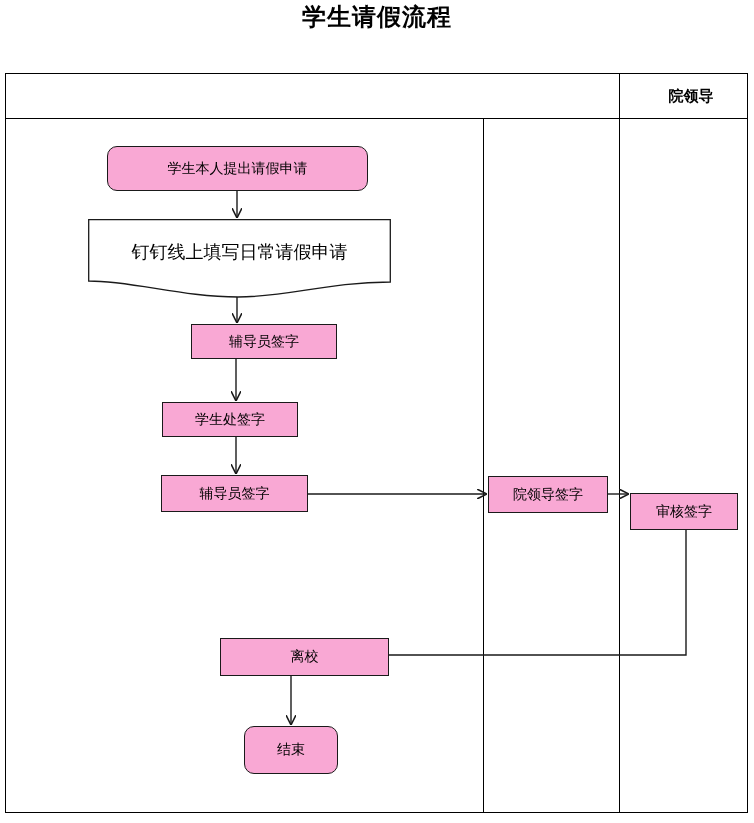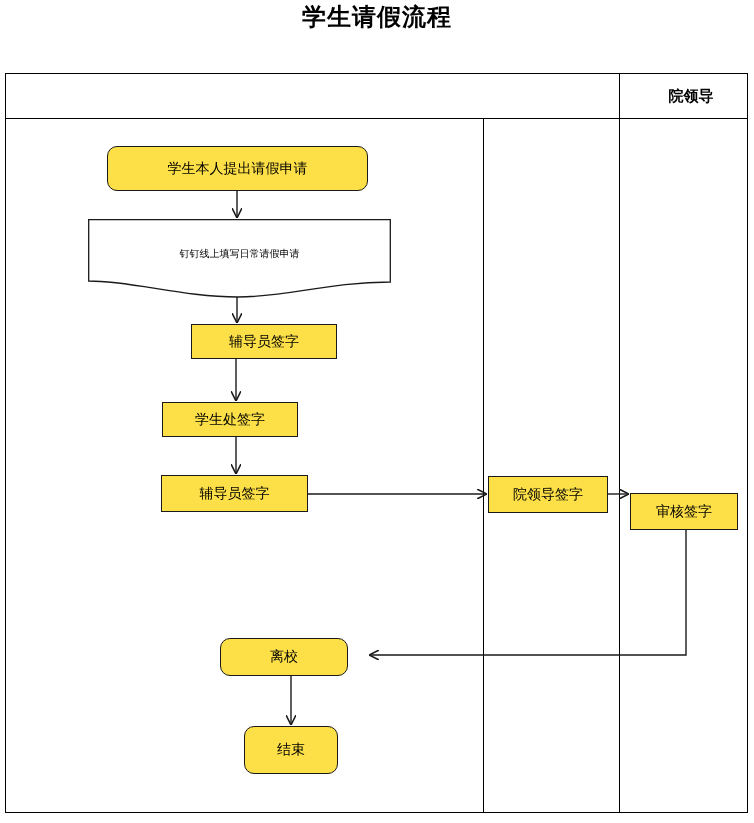--- a/index.html
+++ b/index.html
@@ -70,57 +70,57 @@
     width: 0;
     border-left: 1px solid #000000;
   }
   #lane-divider-inner { left: 477px; }
   #lane-divider-right { left: 613px; }
 
   
   .node {
     position: absolute;
     box-sizing: border-box;
-    background: #fde047;
+    background: #f9a8d4;
     border: 1px solid #1a1a1a;
     display: flex;
     align-items: center;
     justify-content: center;
     font-size: 14px;
     line-height: 1.1;
     white-space: nowrap;
     text-align: center;
     z-index: 3;
   }
   .node.rounded { border-radius: 10px; }
   .node.doc {
     border: none;
     background: transparent;
   }
   .doc-label {
     position: relative;
     z-index: 2;
-    font-size: 10px;
+    font-size: 18px;
   }
   .doc svg {
     position: absolute;
     left: 0;
     top: 0;
     z-index: 1;
   }
 
   
   #node-student-request   { left: 107px; top: 146px; width: 261px; height: 45px; }
   #node-dingtalk-form     { left: 88px;  top: 219px; width: 303px; height: 80px; }
   #node-counselor-sign    { left: 162px; top: 324px; width: 146px; height: 35px; margin-left: 29px; }
   #node-affairs-sign      { left: 162px; top: 402px; width: 136px; height: 35px; }
   #node-leader-sign       { left: 161px; top: 475px; width: 147px; height: 37px; }
   #node-review-register   { left: 488px; top: 476px; width: 120px; height: 37px; }
   #node-review-sign       { left: 630px; top: 493px; width: 108px; height: 37px; }
-  #node-leave-school      { left: 220px; top: 638px; width: 128px; height: 38px; border-radius: 10px; }
+  #node-leave-school      { left: 220px; top: 638px; width: 169px; height: 38px; }
   #node-end               { left: 244px; top: 726px; width: 94px; height: 48px; }
 
   
   #connectors {
     position: absolute;
     left: 0;
     top: 0;
     width: 754px;
     height: 823px;
     z-index: 2;

